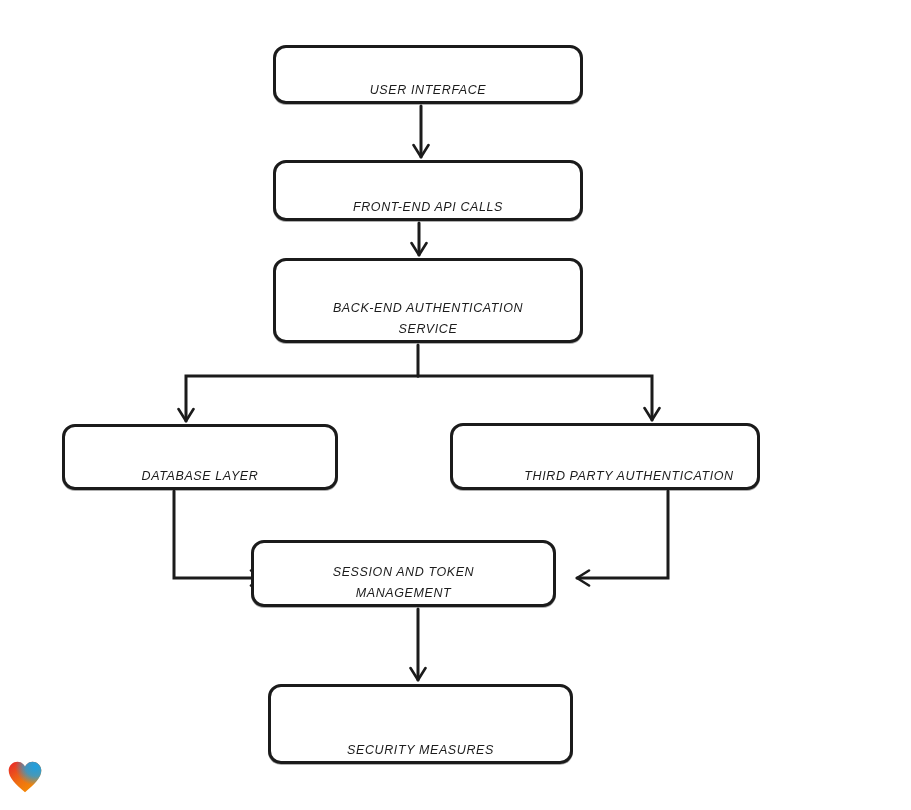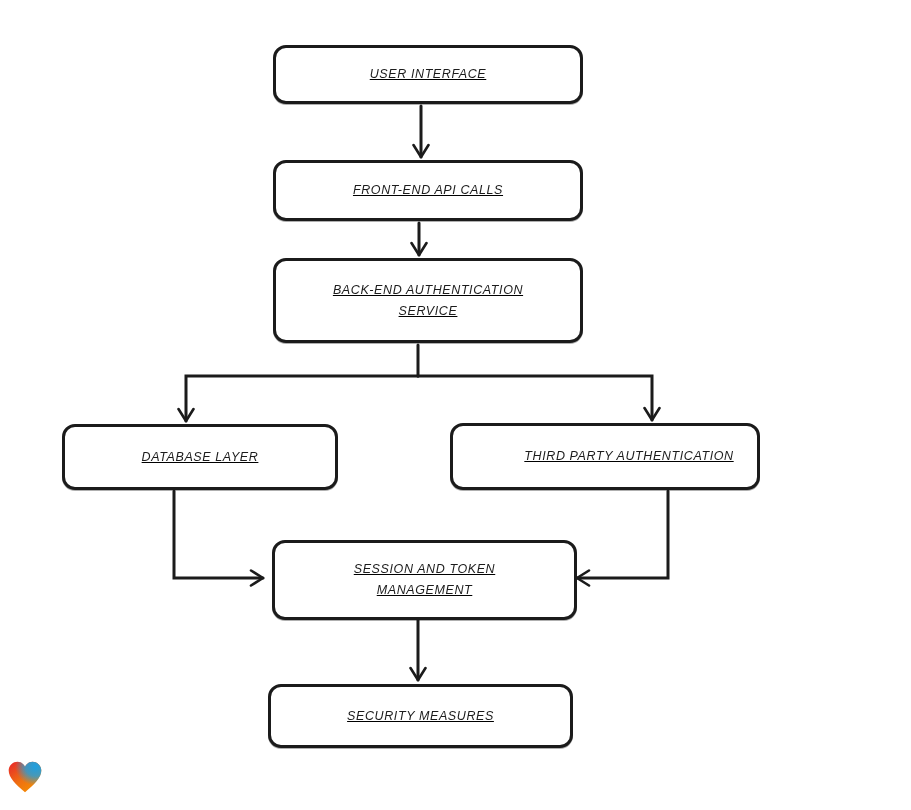--- a/index.html
+++ b/index.html
@@ -22,42 +22,41 @@
     width: 911px;
     height: 810px;
   }
   .node {
     position: absolute;
     box-sizing: border-box;
     background: #ffffff;
     border: 3px solid #1b1b1b;
     border-radius: 13px;
     display: flex;
-    align-items: center;
+    align-items: flex-end;
     justify-content: center;
     text-align: center;
     box-shadow: 0 1px 0 rgba(27,27,27,0.35);
-    text-decoration: underline;
   }
   .node .label {
     font-size: 12.5px;
     font-style: italic;
     font-weight: normal;
     letter-spacing: 0.6px;
     line-height: 21px;
     color: #1c1c1c;
     padding: 0 10px;
   }
   .n1 { left: 273px; top: 45px;  width: 310px; height: 59px; }
   .n2 { left: 273px; top: 160px; width: 310px; height: 61px; }
   .n3 { left: 273px; top: 258px; width: 310px; height: 85px; }
   .n4 { left: 62px;  top: 424px; width: 276px; height: 66px; }
   .n5 { left: 450px; top: 423px; width: 310px; height: 67px; padding-left: 48px; }
-  .n6 { left: 272px; top: 540px; width: 305px; height: 80px; }
-  .n7 { left: 268px; top: 684px; width: 305px; height: 64px; }
+  .n6 { left: 251px; top: 540px; width: 305px; height: 67px; }
+  .n7 { left: 268px; top: 684px; width: 305px; height: 80px; }
   .n3 .label { max-width: 252px; }
   .n6 .label { max-width: 200px; }
   .logo {
     position: absolute;
     left: 7px;
     top: 760px;
     width: 36px;
     height: 34px;
     cursor: pointer;
   }

